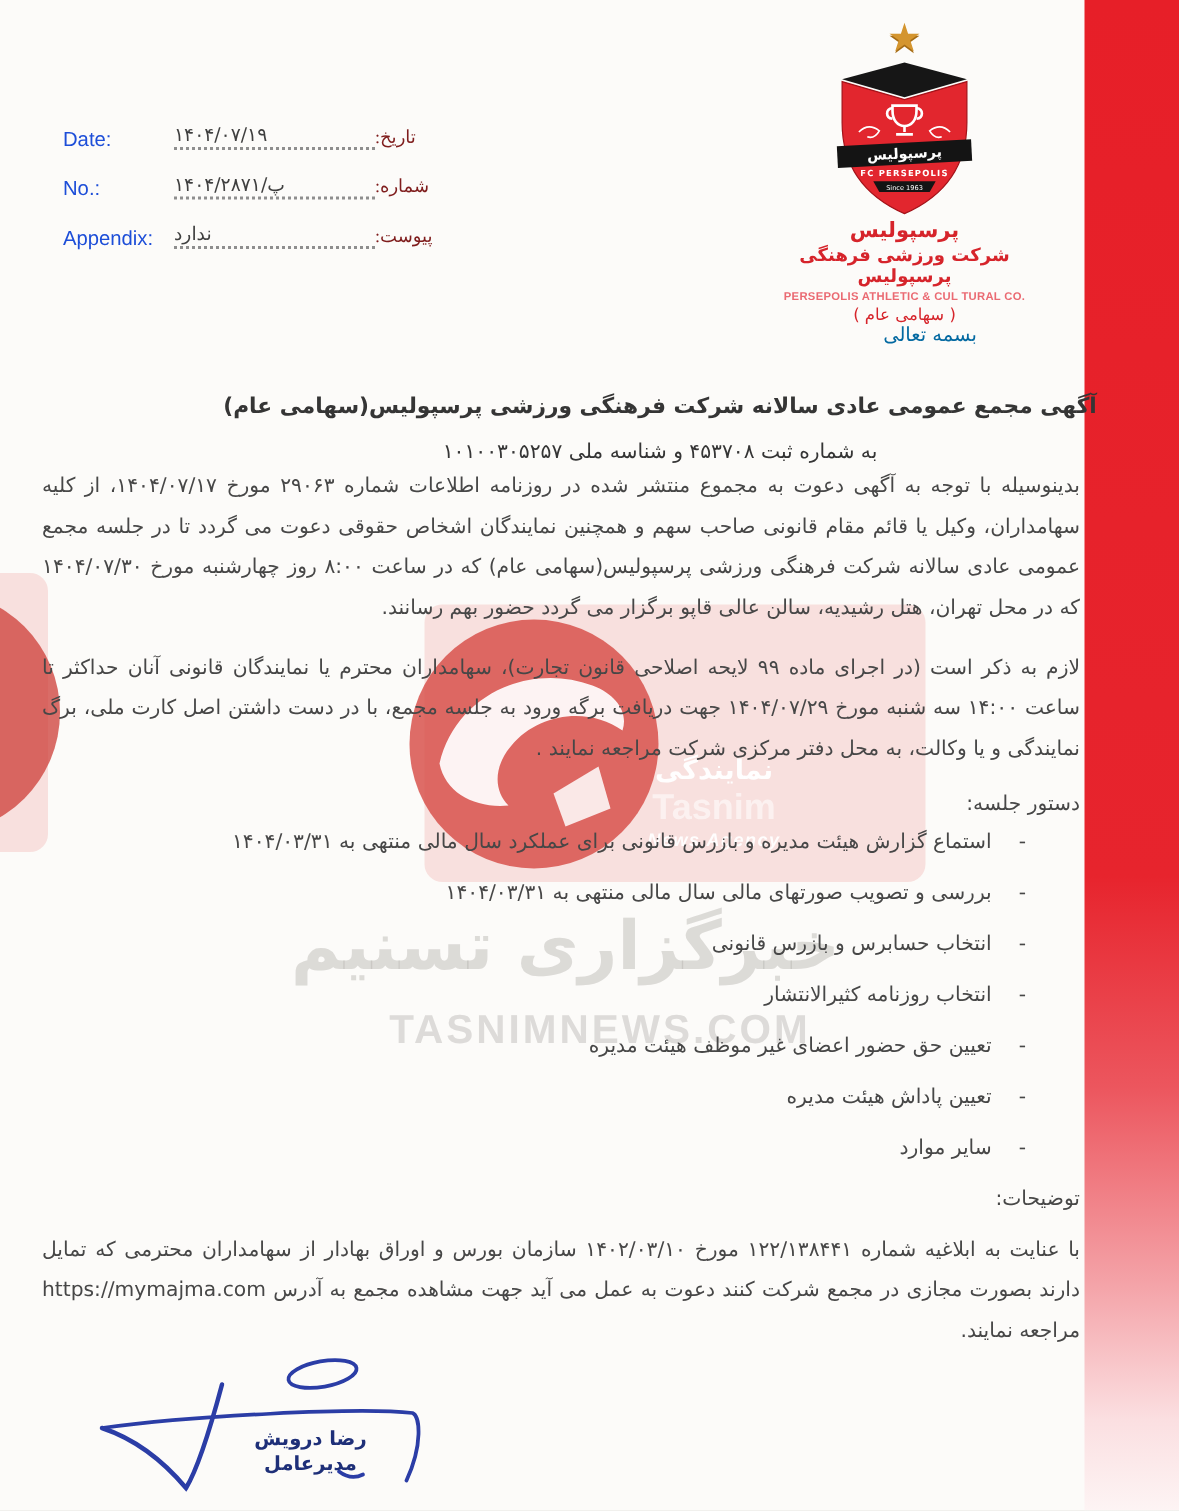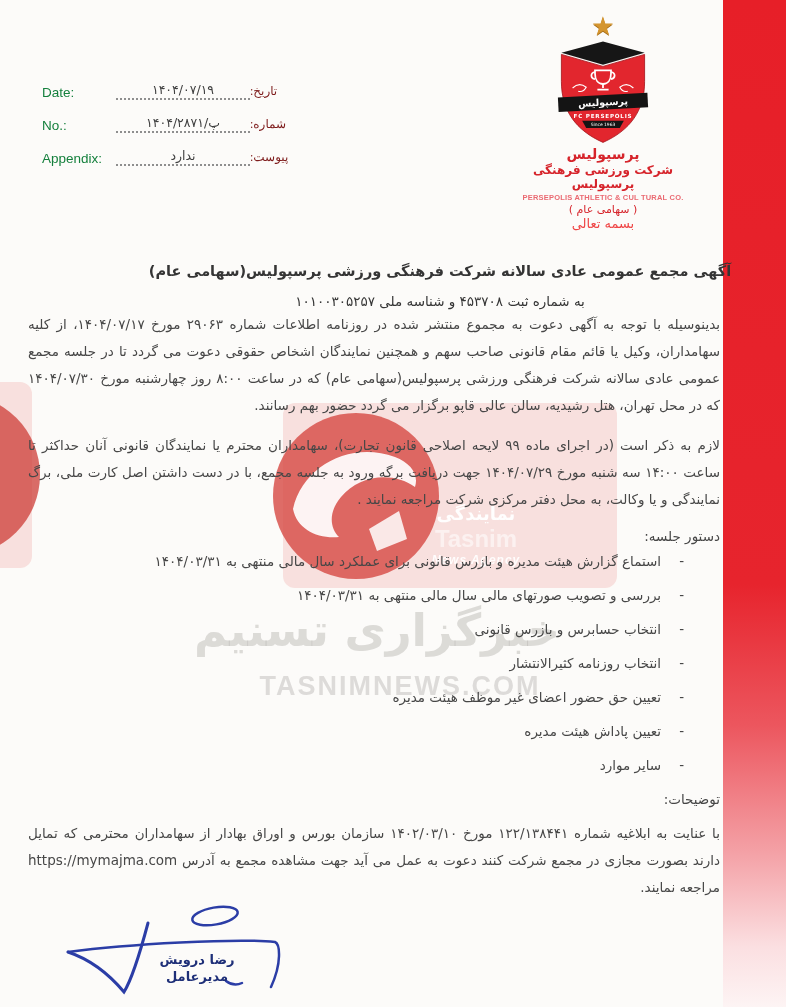--- a/index.html
+++ b/index.html
@@ -56,50 +56,50 @@
     position:absolute;left:-200px;top:382px;width:232px;height:186px;
     background:rgba(236,120,114,0.20);border-radius:12px;z-index:1;
   }
   .wm-sliver-circle{
     position:absolute;left:-122px;top:394px;width:162px;height:162px;border-radius:50%;
     background:rgba(205,60,54,0.75);z-index:1;
   }
   
   .fields{position:absolute;left:42px;top:76px;width:258px;z-index:2;}
   .frow{display:flex;align-items:flex-end;height:24px;margin-bottom:9px;}
-  .fen{width:74px;font-size:13.5px;color:#15803d;font-family:"Liberation Sans",sans-serif;}
-  .fdots{flex:1;border-bottom:2px dotted #8e8e8e;text-align:center;
+  .fen{width:74px;font-size:13.5px;color:#1d4ed8;font-family:"Liberation Sans",sans-serif;}
+  .fdots{flex:1;border-bottom:2px dotted #8e8e8e;
          font-size:12.5px;color:#3f3f3f;padding-bottom:1px;}
   .ffa{width:50px;font-size:12px;color:#7f1d1d;direction:rtl;text-align:left;padding-bottom:1px;font-family:Liberation Serif, serif;}
   
   .logo{position:absolute;left:500px;top:12px;width:206px;text-align:center;z-index:2;}
   .star{font-size:26px;line-height:28px;color:#d4952f;text-shadow:0 1px 0 #a56b14;}
   .shield{display:block;margin:0 auto;}
   .l1{font-size:14px;font-weight:bold;color:#d6242b;direction:rtl;margin-top:2px;}
   .l2{font-size:12px;font-weight:bold;color:#d6242b;direction:rtl;margin-top:1px;}
   .l3{font-size:7.5px;font-weight:bold;color:#ea6a72;letter-spacing:.2px;margin-top:2px;
       font-family:"Liberation Sans",sans-serif;}
   .l4{font-size:11px;color:#d6242b;direction:rtl;margin-top:1px;text-align:center;}
   
-  .besmeleh{position:absolute;left:505px;top:216px;width:196px;text-align:center;
-    font-size:13px;color:#ef4444;direction:rtl;z-index:2;}
+  .besmeleh{position:absolute;left:522px;top:216px;width:196px;text-align:center;
+    font-size:13px;color:#0369a1;direction:rtl;z-index:2;}
   .titles{position:absolute;left:110px;top:263px;width:660px;text-align:center;z-index:2;}
   .t1{font-size:14.5px;font-weight:bold;color:#353535;direction:rtl;margin-bottom:14px;}
   .t2{font-size:13.5px;font-weight:normal;color:#353535;direction:rtl;}
   
   .bodytext{position:absolute;left:28px;top:311px;width:692px;z-index:2;
     direction:rtl;font-size:13.5px;color:#474747;}
   .para{margin:0 0 13px 0;line-height:27px;text-align:justify;}
   .agenda-h{margin:2px 0 4px 0;line-height:21px;}
   .agenda-row{display:flex;gap:18px;padding-right:36px;margin-bottom:13px;line-height:21px;}
   .dash{flex:0 0 auto;}
   .notes-h{margin:4px 0 10px 0;line-height:21px;}
   
   .sig{position:absolute;left:48px;top:893px;z-index:2;}
-  .sig-text{position:absolute;left:145px;top:951px;width:104px;text-align:center;
+  .sig-text{position:absolute;left:155px;top:951px;width:104px;text-align:center;
     direction:rtl;color:#1e2f78;font-weight:bold;font-size:13px;line-height:17px;z-index:3;}
 </style>
 </head>
 <body>
 
 <div class="page">
 
   <div class="red-band"></div>
 
   <div class="wm-gray-big">خبرگزاری تسنیم</div>

